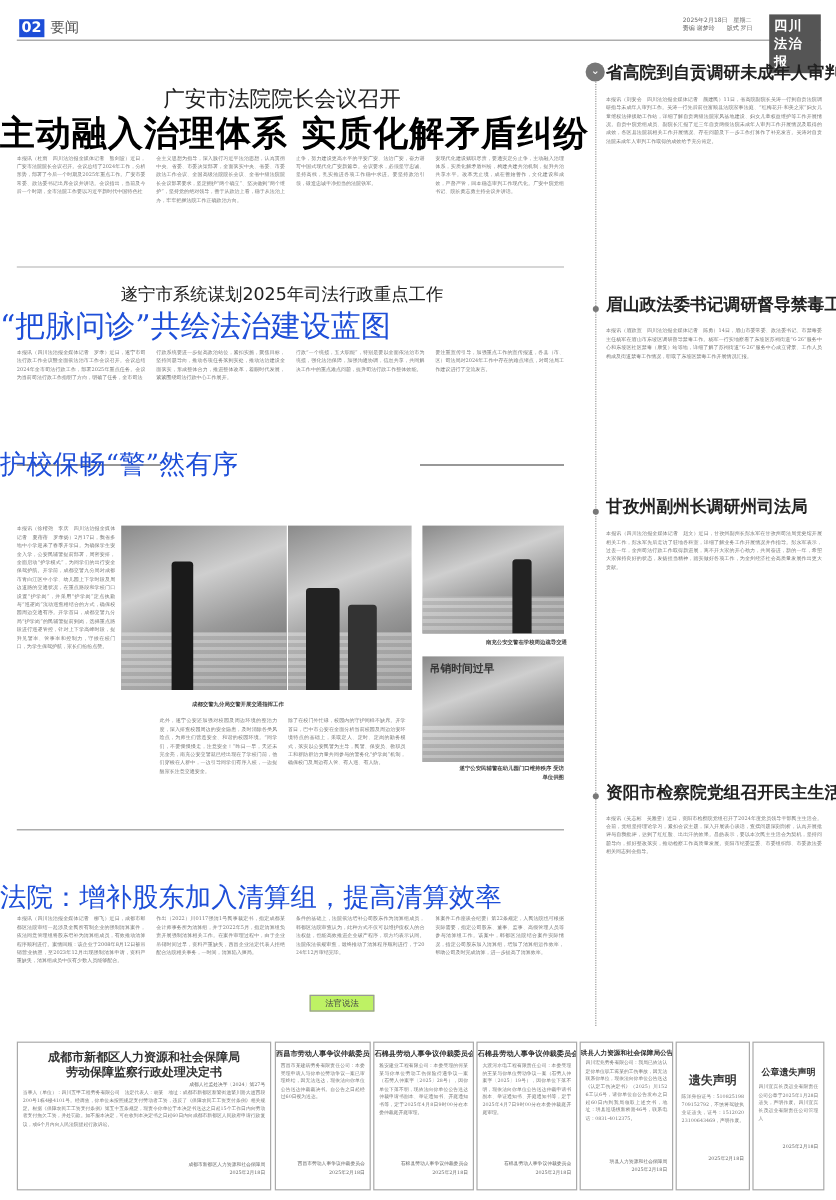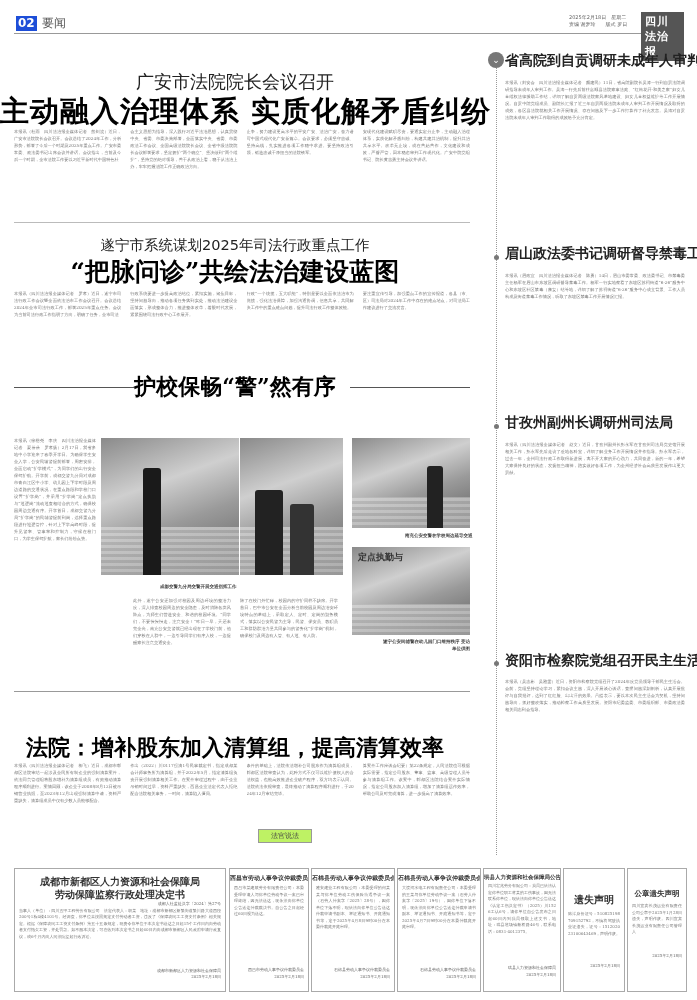--- a/index.html
+++ b/index.html
@@ -8,21 +8,21 @@
 .page{position:absolute;left:0;top:0;width:697px;height:1000px}
 
 .hdr{position:absolute;left:14px;top:12px;width:670px;height:22px;border-bottom:1px solid #999}
 .pgno{position:absolute;left:2px;top:4px;background:#1d4ed8;color:#fff;font-family:"DejaVu Sans",sans-serif;font-weight:bold;font-size:12px;padding:1px 2px;line-height:13px}
 .sect{position:absolute;left:28px;top:3px;font-family:"DejaVu Sans",sans-serif;font-size:12px;color:#555}
 .hdate{position:absolute;left:555px;top:2px;font-family:"DejaVu Sans",sans-serif;font-size:5px;color:#666;line-height:7px;width:100px}
 .logo{position:absolute;left:627px;top:0px;background:#555;color:#fff;font-size:11px;padding:2px 4px;font-weight:bold;letter-spacing:1px;font-family:"DejaVu Serif",serif}
 
 .h-sub{position:absolute;font-family:"DejaVu Sans",sans-serif;color:#222;text-align:center}
 .h-main{position:absolute;font-family:"DejaVu Sans",sans-serif;font-weight:bold;color:#000000;text-align:center;white-space:nowrap}
-.h-serif{position:absolute;font-family:"DejaVu Serif",serif;font-weight:bold;color:#000000;text-align:center;white-space:nowrap}
+.h-serif{position:absolute;font-family:"DejaVu Serif",serif;font-weight:normal;color:#1d4ed8;white-space:nowrap}
 
 .cols{position:absolute;display:flex;gap:9px}
 .col{flex:1;font-size:4.2px;line-height:7px;color:#777;text-align:justify;word-break:break-all;overflow:hidden}
 .rule{position:absolute;height:1px;background:#bbb}
 .vdots{position:absolute;width:0;border-left:1px dotted #999}
 .dot{position:absolute;width:5px;height:5px;border-radius:50%;background:#777}
 .circle{position:absolute;width:16px;height:16px;border-radius:50%;background:#777;color:#fff;font-size:9px;text-align:center;line-height:16px;font-family:"DejaVu Sans",sans-serif}
 
 .rt-title{position:absolute;left:505px;font-family:"DejaVu Serif",serif;font-weight:bold;font-size:14px;color:#222;white-space:nowrap}
 .rt-body{position:absolute;left:505px;width:180px;font-size:4.2px;line-height:7px;color:#777;text-align:justify;word-break:break-all;overflow:hidden}
@@ -83,21 +83,21 @@
   </div>
   <div class="photo" style="left:240px;top:438px;width:103px;height:137px">
     <div class="fig" style="left:15px;top:52px;width:28px;height:85px"></div>
     <div class="fig" style="left:50px;top:66px;width:24px;height:71px;background:#333"></div>
   </div>
   <div class="photo" style="left:352px;top:438px;width:118px;height:90px">
     <div class="fig" style="left:75px;top:28px;width:16px;height:62px"></div>
   </div>
   <div class="caption" style="left:405px;top:533px">南充公安交警在学校周边疏导交通</div>
   <div class="photo" style="left:352px;top:547px;width:118px;height:88px">
-    <div style="position:absolute;left:6px;top:4px;font-size:9px;font-weight:bold;color:#333;z-index:3;font-family:'DejaVu Sans',sans-serif">定点执勤与</div>
+    <div style="position:absolute;left:6px;top:4px;font-size:9px;font-weight:bold;color:#333;z-index:3;font-family:'DejaVu Sans',sans-serif">吊销时间过早</div>
   </div>
   <div class="caption" style="left:380px;top:638px;width:90px;white-space:normal;line-height:7px;text-align:right">遂宁公安民辅警在幼儿园门口维持秩序 受访单位供图</div>
   <div class="caption" style="left:160px;top:584px">成都交警九分局交警开展交通指挥工作</div>
 
   <div class="col" style="position:absolute;left:133px;top:597px;width:98px;height:85px">此外，遂宁公安还加强对校园及周边环境的整治力度，深入排查校园周边的安全隐患，及时消除各类风险点，为师生们营造安全、和谐的校园环境。“同学们，不要慢慢慢走，注意安全！”昨日一早，天还未完全亮，南充公安交警就已经出现在了学校门前，他们穿梭在人群中，一边引导同学们有序入校，一边提醒家长注意交通安全。</div>
   <div class="col" style="position:absolute;left:240px;top:597px;width:98px;height:85px">除了在校门外忙碌，校园内的守护同样不缺席。开学首日，巴中市公安在全面分析当前校园及周边治安环境特点的基础上，采取定人、定时、定岗的勤务模式，落实以公安民警为主导，民警、保安员、教职员工和群防群治力量共同参与的警务化“护学岗”机制，确保校门及周边有人管、有人巡、有人防。</div>
 
   <div class="rule" style="left:14px;top:691px;width:456px;background:#999"></div>
 
   <div class="h-serif" style="left:0;top:733px;width:470px;font-size:22px;">法院：增补股东加入清算组，提高清算效率</div>

